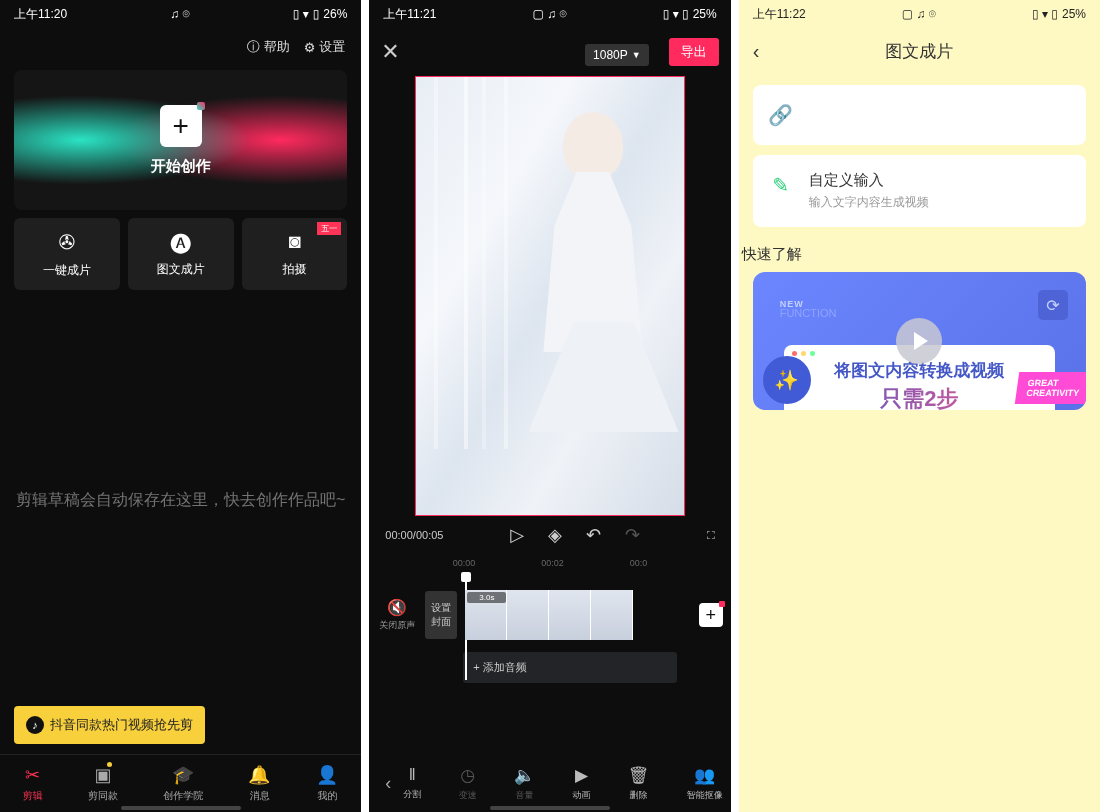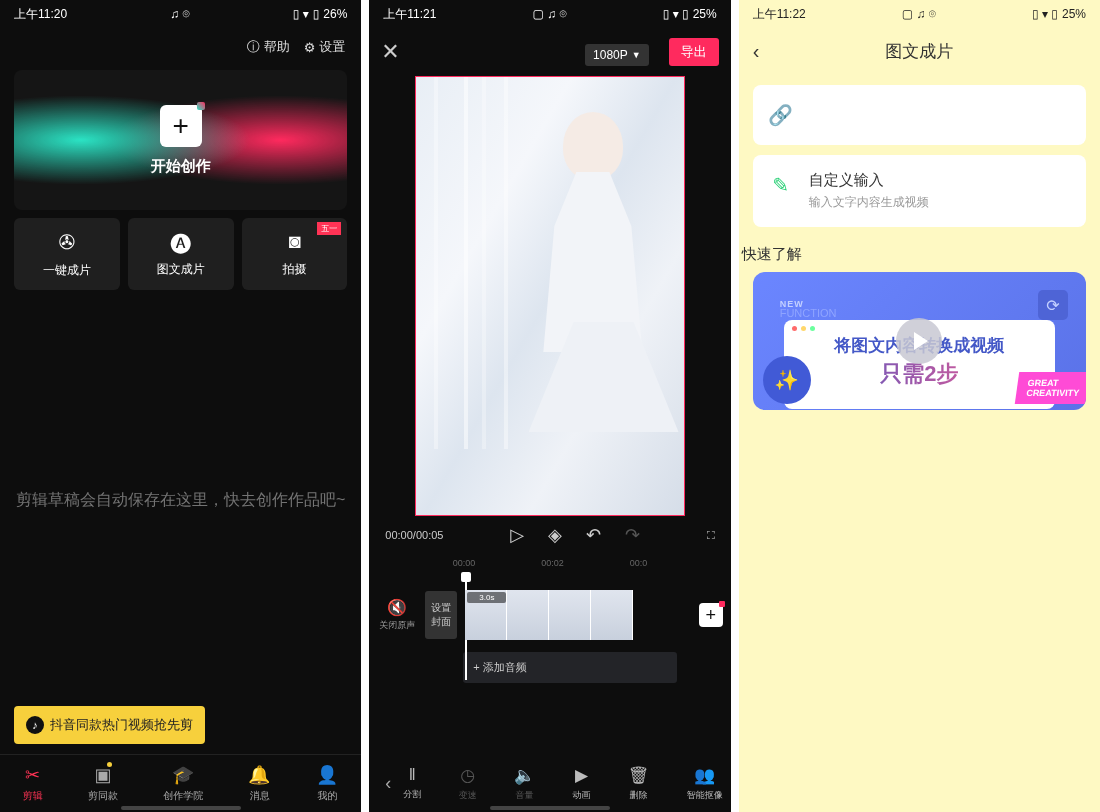--- a/index.html
+++ b/index.html
@@ -92,21 +92,21 @@
 .cicon { width:28px; height:28px; display:flex; align-items:center; justify-content:center; font-size:20px; }
 .cicon.link { color:#ff2a5e; }
 .cicon.edit { color:#2dd178; }
 .ctitle { font-size:15px; font-weight:500; margin-bottom:4px; }
 .csub { font-size:12px; color:#999; }
 .sec { margin:18px 3px 8px; font-size:15px; font-weight:500; }
 .promo { margin:6px 14px; height:138px; background:linear-gradient(135deg,#6b86ff 0%, #5a72e8 100%); border-radius:12px; position:relative; padding:27px; overflow:hidden; }
 .promo .nf { font-size:9px; color:#c3d0ff; font-weight:700; letter-spacing:1px; }
 .promo .fn { font-size:11px; color:#8fa4ff; margin-top:-2px; }
 .promo .win { position:absolute; top:18px; right:18px; width:30px;height:30px;background:#4e64d6;border-radius:5px;display:flex;align-items:center;justify-content:center;color:#c3d0ff;font-size:16px; }
-.promo .inner { background:#fff; margin:1px 4px 0; padding:14px 8px 20px; border-radius:8px; text-align:center; position:relative; }
+.promo .inner { background:#fff; margin:26px 4px 0; padding:14px 8px 20px; border-radius:8px; text-align:center; position:relative; }
 .promo .windots { display:flex; gap:4px; position:absolute; top:6px; left:8px; }
 .promo .windots span { width:5px;height:5px;border-radius:50%; }
 .promo .line1 { font-size:17px; font-weight:700; color:#4458c7; }
 .promo .line2 { font-size:22px; font-weight:800; background:linear-gradient(90deg,#4458c7,#ff5a8c); -webkit-background-clip:text; color:transparent; margin-top:2px; }
 .promo .playbtn { position:absolute; top:50%; left:50%; transform:translate(-50%,-50%); width:46px; height:46px; background:rgba(200,200,210,.85); border-radius:50%; display:flex; align-items:center; justify-content:center; }
 .promo .playbtn::after { content:''; border-left:14px solid #fff; border-top:9px solid transparent; border-bottom:9px solid transparent; margin-left:4px; }
 .promo .coin { position:absolute; bottom:6px; left:10px; width:48px;height:48px; background:#415ad6; border-radius:50%; display:flex;align-items:center;justify-content:center; }
 .promo .coin::after { content:'✨'; color:#9fb3ff; font-size:20px; }
 .promo .gc { position:absolute; bottom:6px; right:-4px; background:#ff4bd6; color:#fff; font-size:9px; font-weight:700; padding:6px 10px; transform:skewX(-8deg); }
 </style>

